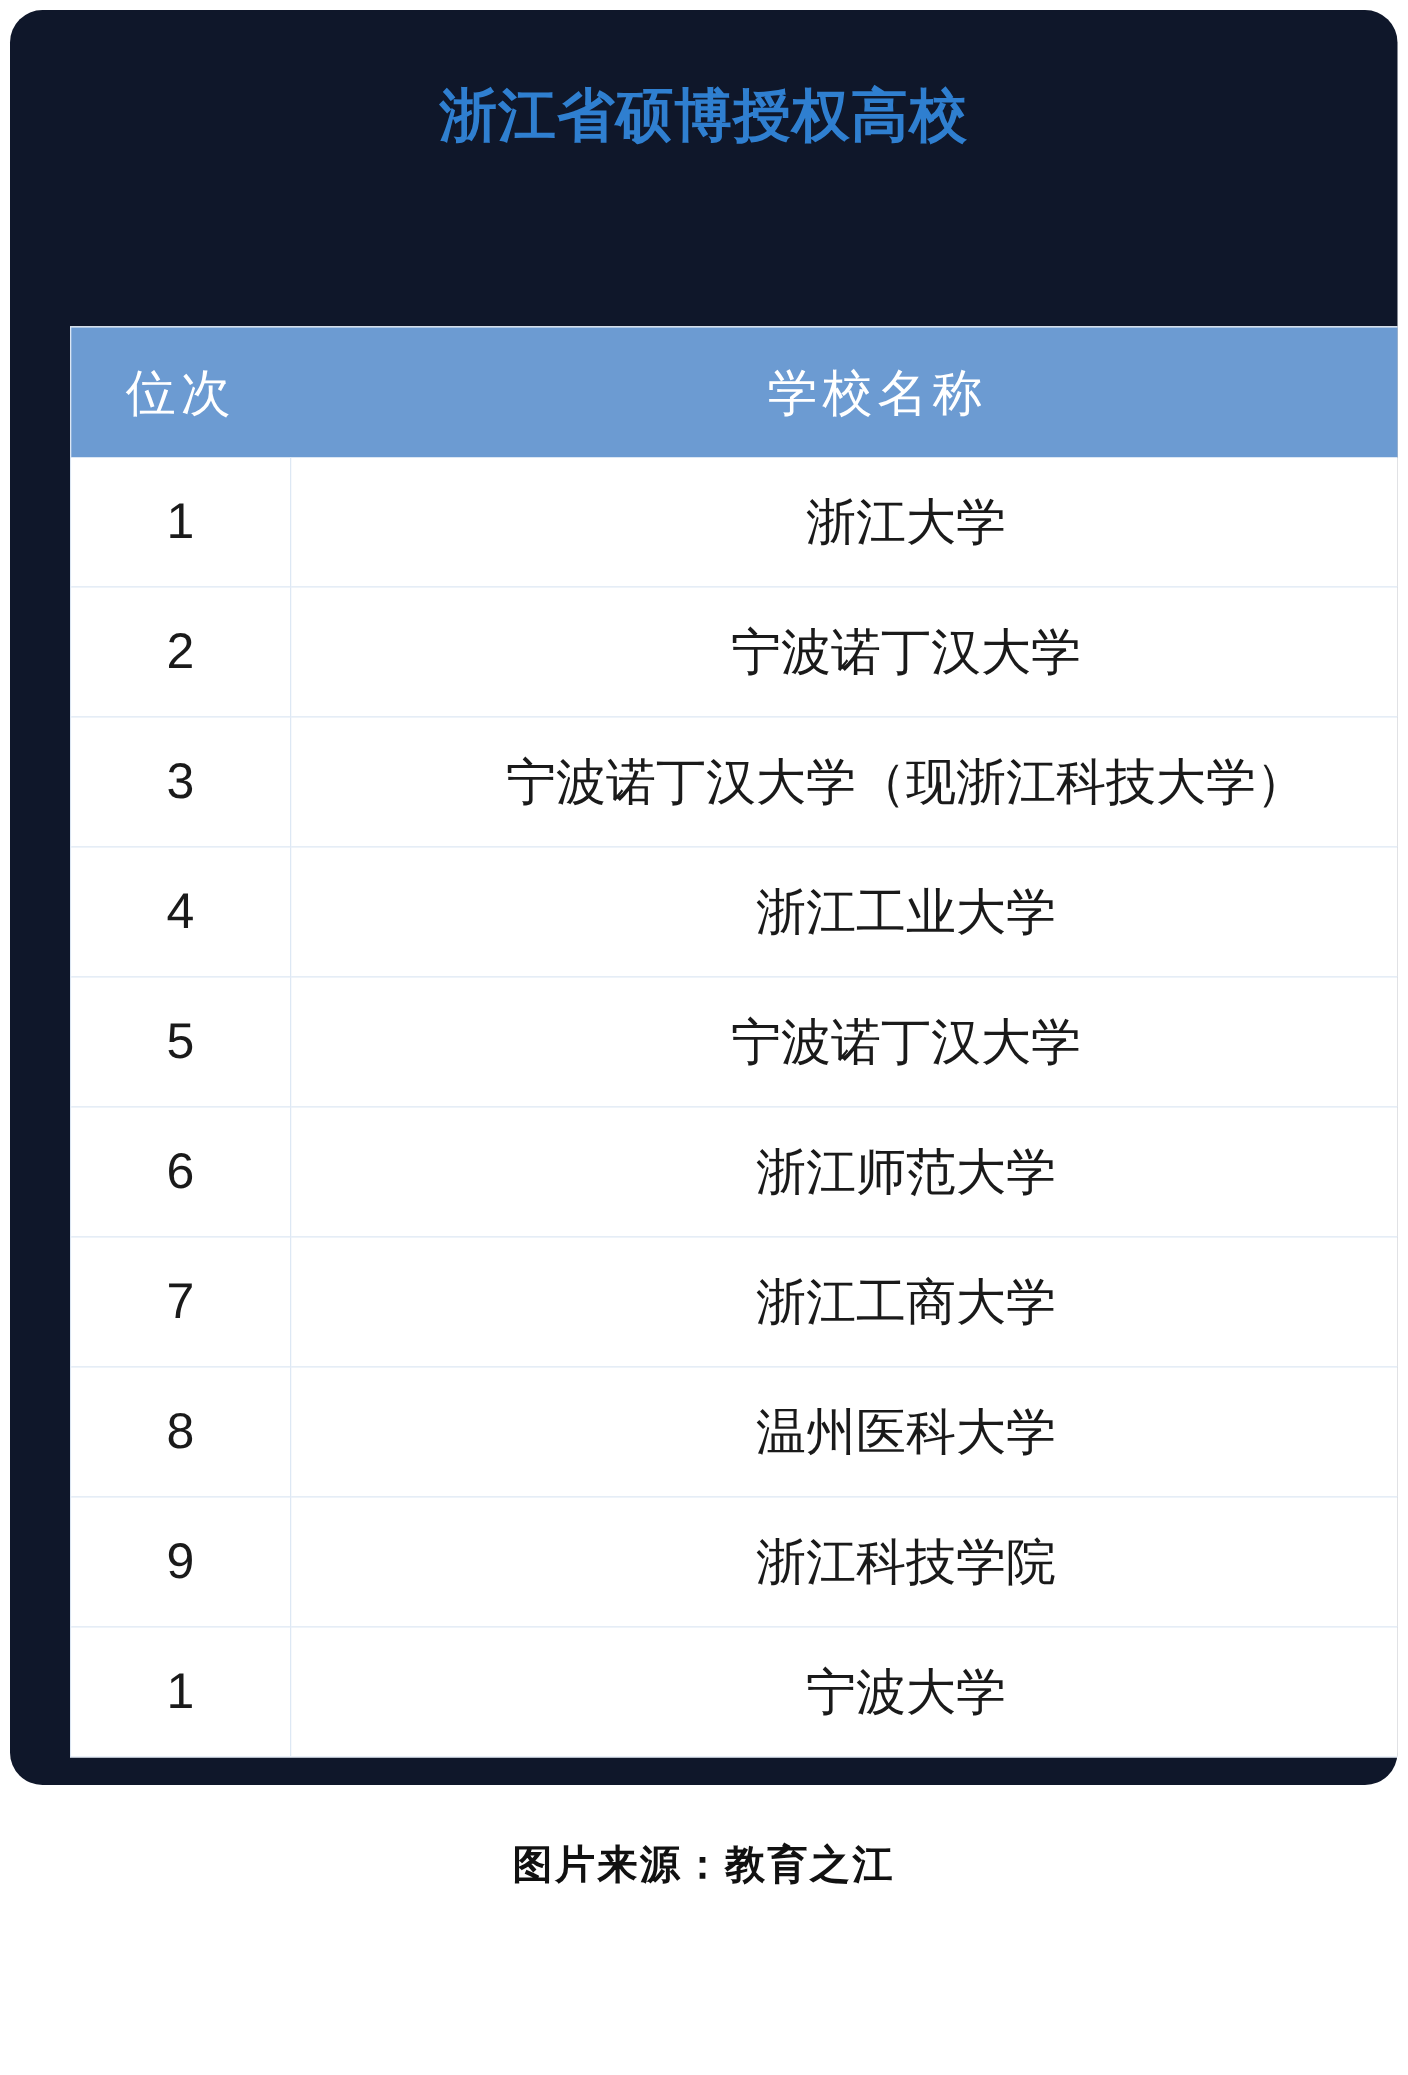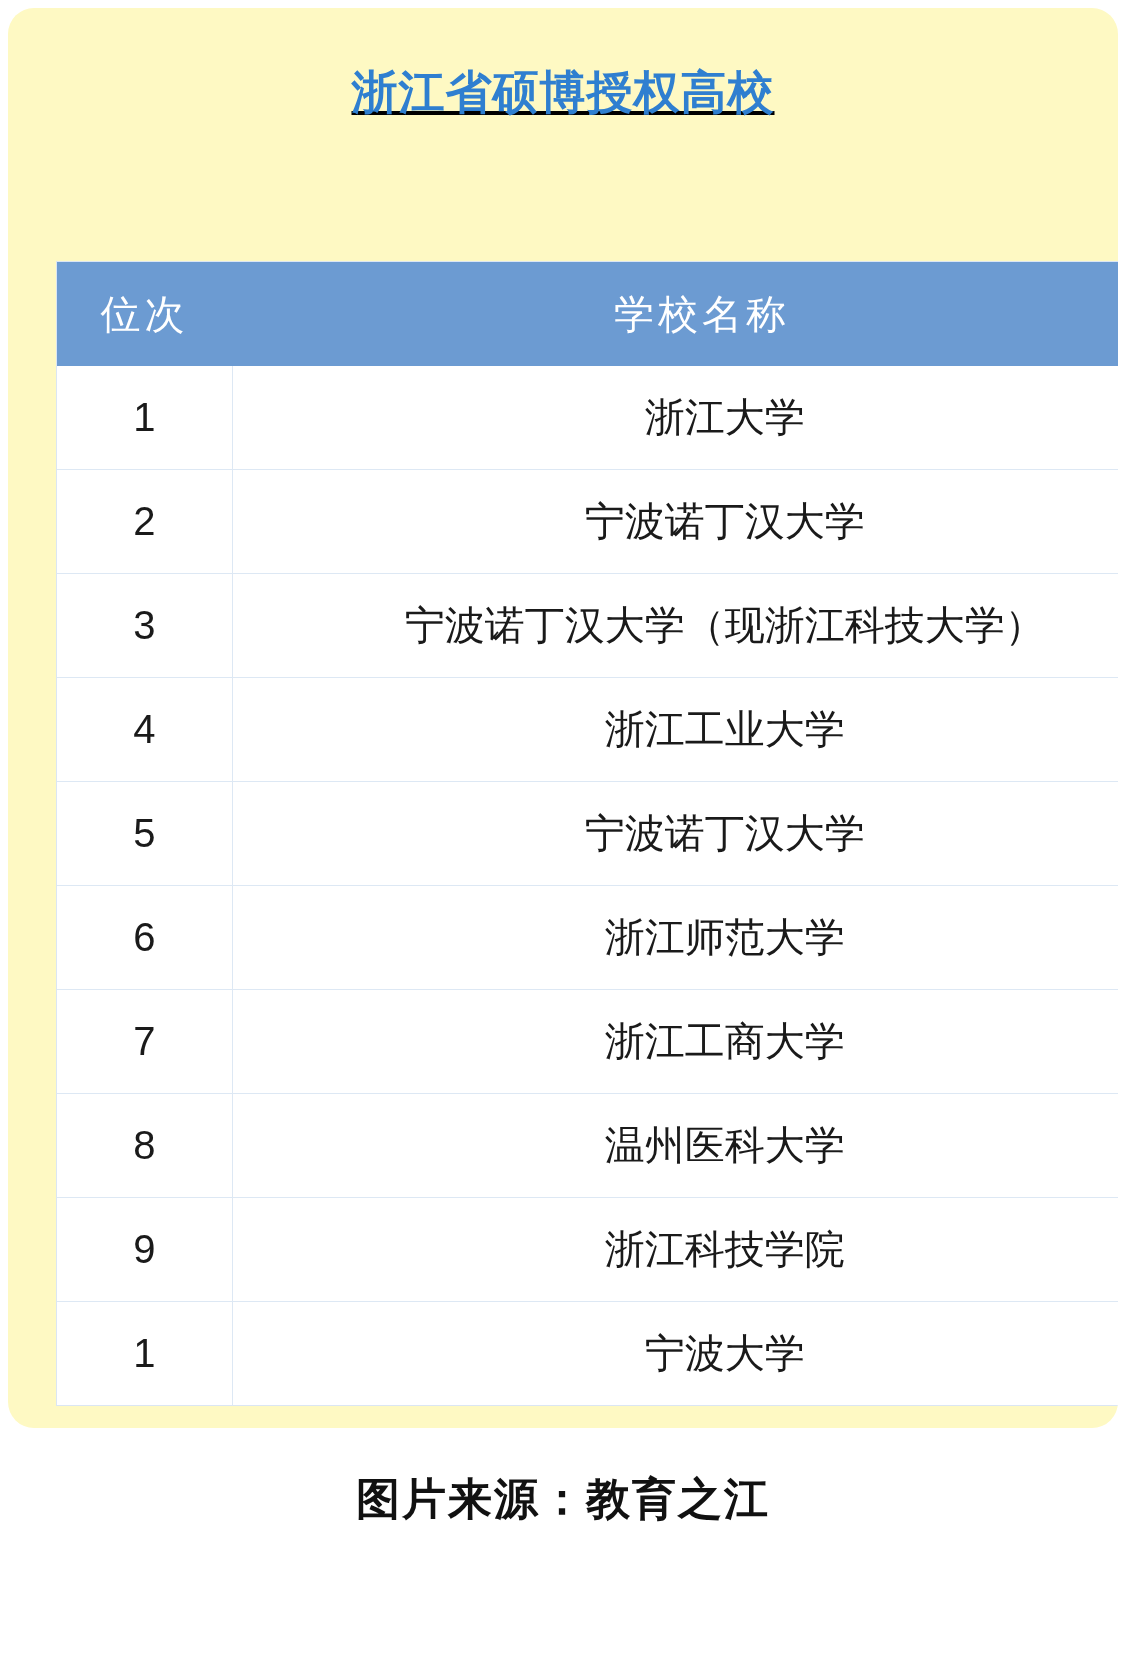--- a/index.html
+++ b/index.html
@@ -20,25 +20,24 @@
     box-sizing: border-box;
     padding: 0;
     background: #ffffff;
   }
   .card {
     position: absolute;
     left: 8px;
     top: 8px;
     width: 1110px;
     height: 1420px;
-    background: #fef9c3;
+    background: #0f172a;
     border-radius: 26px;
     box-sizing: border-box;
     overflow: hidden;
-    text-decoration: underline;
   }
   .title-block {
     padding-top: 48px;
     text-align: center;
   }
   .title-line {
     color: #2f7fd0;
     font-weight: bold;
     font-size: 46px;
     line-height: 72px;
@@ -85,21 +84,21 @@
   }
   table.rank-table tr:last-child td {
     border-bottom: none;
   }
   .source {
     position: absolute;
     left: 0;
     top: 1470px;
     width: 1126px;
     text-align: center;
-    font-size: 44px;
+    font-size: 32px;
     font-weight: bold;
     color: #111111;
     letter-spacing: 2px;
   }
 </style>
 </head>
 <body>
 
 <div class="page">
 

